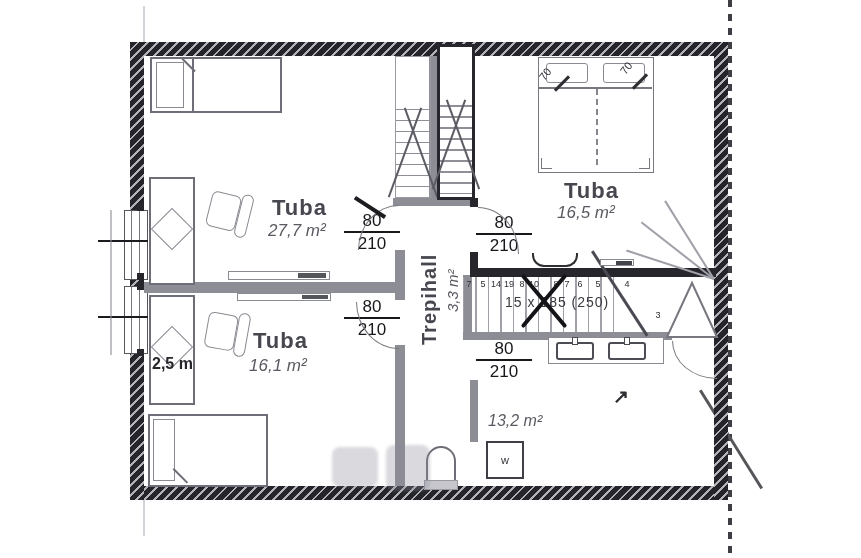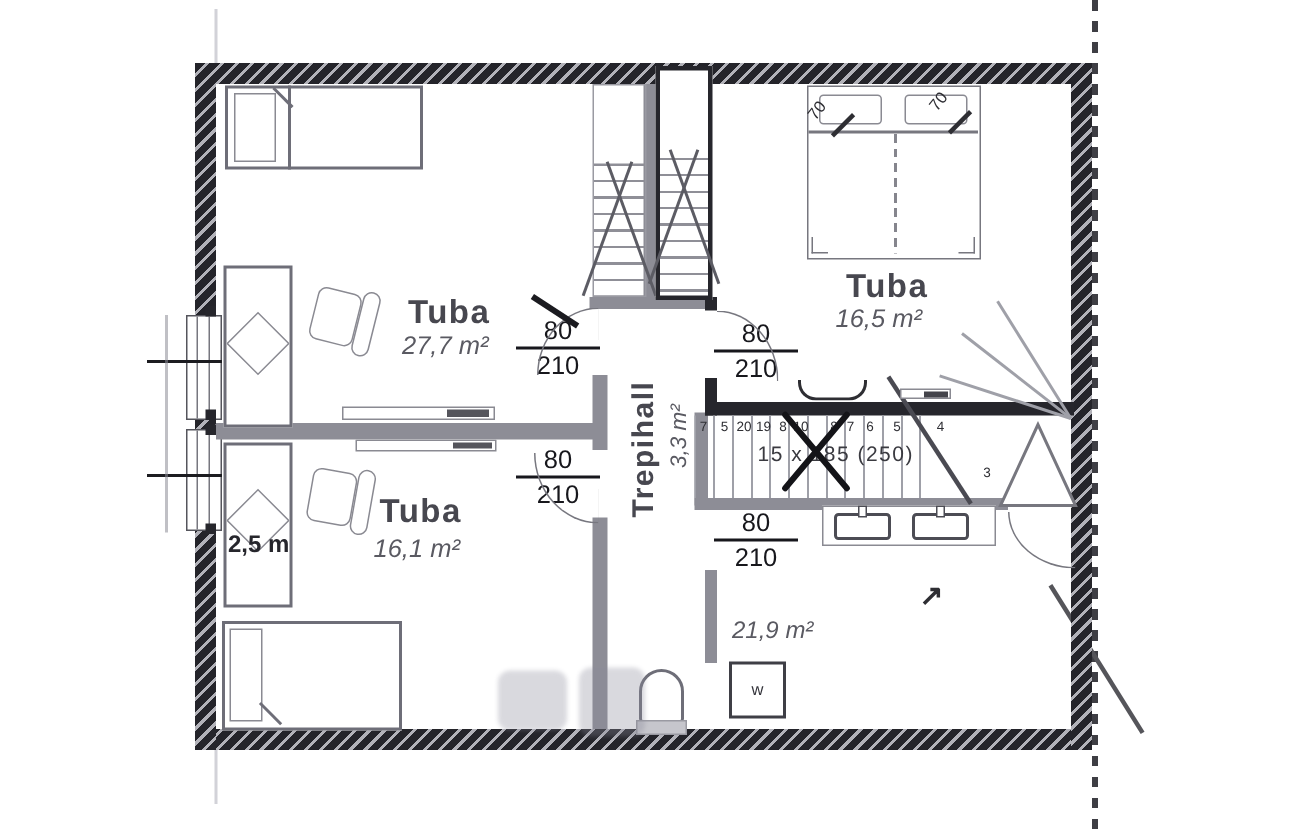--- a/index.html
+++ b/index.html
@@ -80,21 +80,21 @@
     <div class="abs breakline" style="left:22px;top:50px;transform:rotate(-20deg)"></div>
   </div>
 
   <div class="abs treads-v" style="left:463px;top:277px;width:151px;height:55px"></div>
   <div class="abs fanline" style="left:622px;top:278px;transform:rotate(18deg)"></div>
   <div class="abs fanline" style="left:622px;top:278px;transform:rotate(38deg)"></div>
   <div class="abs fanline" style="left:622px;top:278px;transform:rotate(58deg)"></div>
 
   <span class="abs tread-num" style="left:463px;top:279px">7</span>
   <span class="abs tread-num" style="left:477px;top:279px">5</span>
-  <span class="abs tread-num" style="left:490px;top:279px">20</span>
+  <span class="abs tread-num" style="left:490px;top:279px">14</span>
   <span class="abs tread-num" style="left:503px;top:279px">19</span>
   <span class="abs tread-num" style="left:516px;top:279px">8</span>
   <span class="abs tread-num" style="left:528px;top:279px">10</span>
   <span class="abs tread-num" style="left:550px;top:279px">8</span>
   <span class="abs tread-num" style="left:561px;top:279px">7</span>
   <span class="abs tread-num" style="left:574px;top:279px">6</span>
   <span class="abs tread-num" style="left:592px;top:279px">5</span>
   <span class="abs tread-num" style="left:621px;top:279px">4</span>
   <span class="abs tread-num" style="left:652px;top:310px">3</span>
 
@@ -175,21 +175,21 @@
   </div>
   <div class="abs" style="left:152px;top:355px;font-size:16px;font-weight:bold;color:#26262c">2,5 m</div>
   <div class="abs thin" style="left:237px;top:293px;width:94px;height:8px"></div>
   <div class="abs" style="left:302px;top:295px;width:26px;height:4px;background:#55555c"></div>
   <div class="abs fur" style="left:148px;top:414px;width:120px;height:73px"></div>
   <div class="abs thin" style="left:153px;top:419px;width:22px;height:62px"></div>
   <div class="abs" style="left:174px;top:468px;width:20px;height:2px;background:#6e6e78;transform:rotate(45deg);transform-origin:left top"></div>
   <div class="abs room-name" style="left:253px;top:328px">Tuba</div>
   <div class="abs room-area" style="left:249px;top:356px">16,1 m²</div>
 
-  <div class="abs room-area" style="left:488px;top:412px;font-size:16px">21,9 m²</div>
+  <div class="abs room-area" style="left:488px;top:412px;font-size:16px">13,2 m²</div>
   <span class="abs" style="left:613px;top:385px;font-size:19px;font-weight:bold;color:#2e2e33">↗</span>
 
   <div class="abs thin" style="left:548px;top:337px;width:116px;height:27px"></div>
   <div class="abs" style="left:556px;top:342px;width:38px;height:18px;border:2px solid #4c4c54;border-radius:3px;box-sizing:border-box;background:#fff"></div>
   <div class="abs" style="left:572px;top:337px;width:6px;height:8px;border:1.5px solid #4c4c54;background:#fff;box-sizing:border-box"></div>
   <div class="abs" style="left:608px;top:342px;width:38px;height:18px;border:2px solid #4c4c54;border-radius:3px;box-sizing:border-box;background:#fff"></div>
   <div class="abs" style="left:624px;top:337px;width:6px;height:8px;border:1.5px solid #4c4c54;background:#fff;box-sizing:border-box"></div>
 
   <div class="abs" style="left:486px;top:441px;width:38px;height:38px;border:2.5px solid #3f3f46;box-sizing:border-box;background:#fff;display:flex;align-items:center;justify-content:center">
     <span style="font-size:11px;color:#33333a">w</span>

